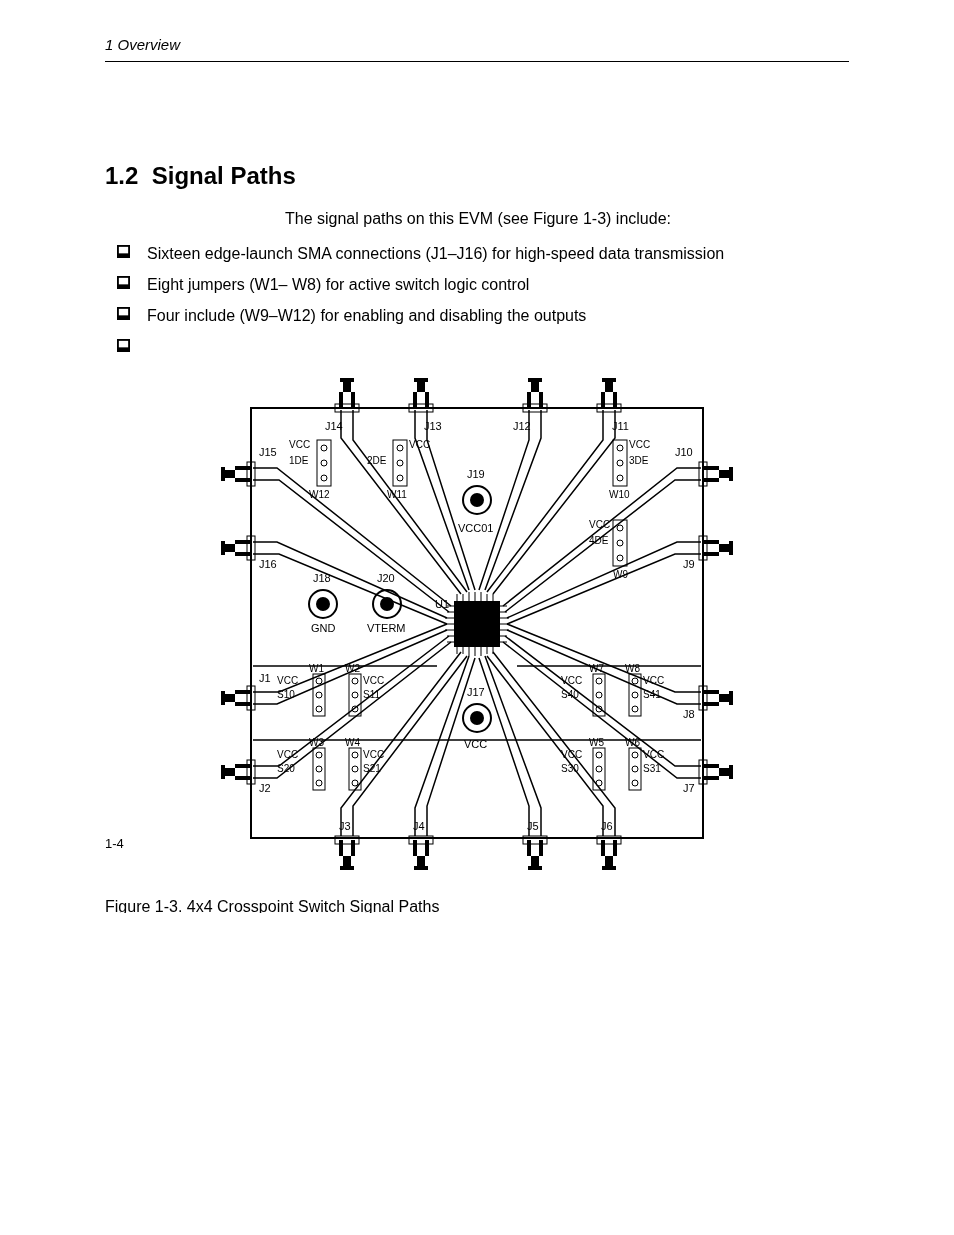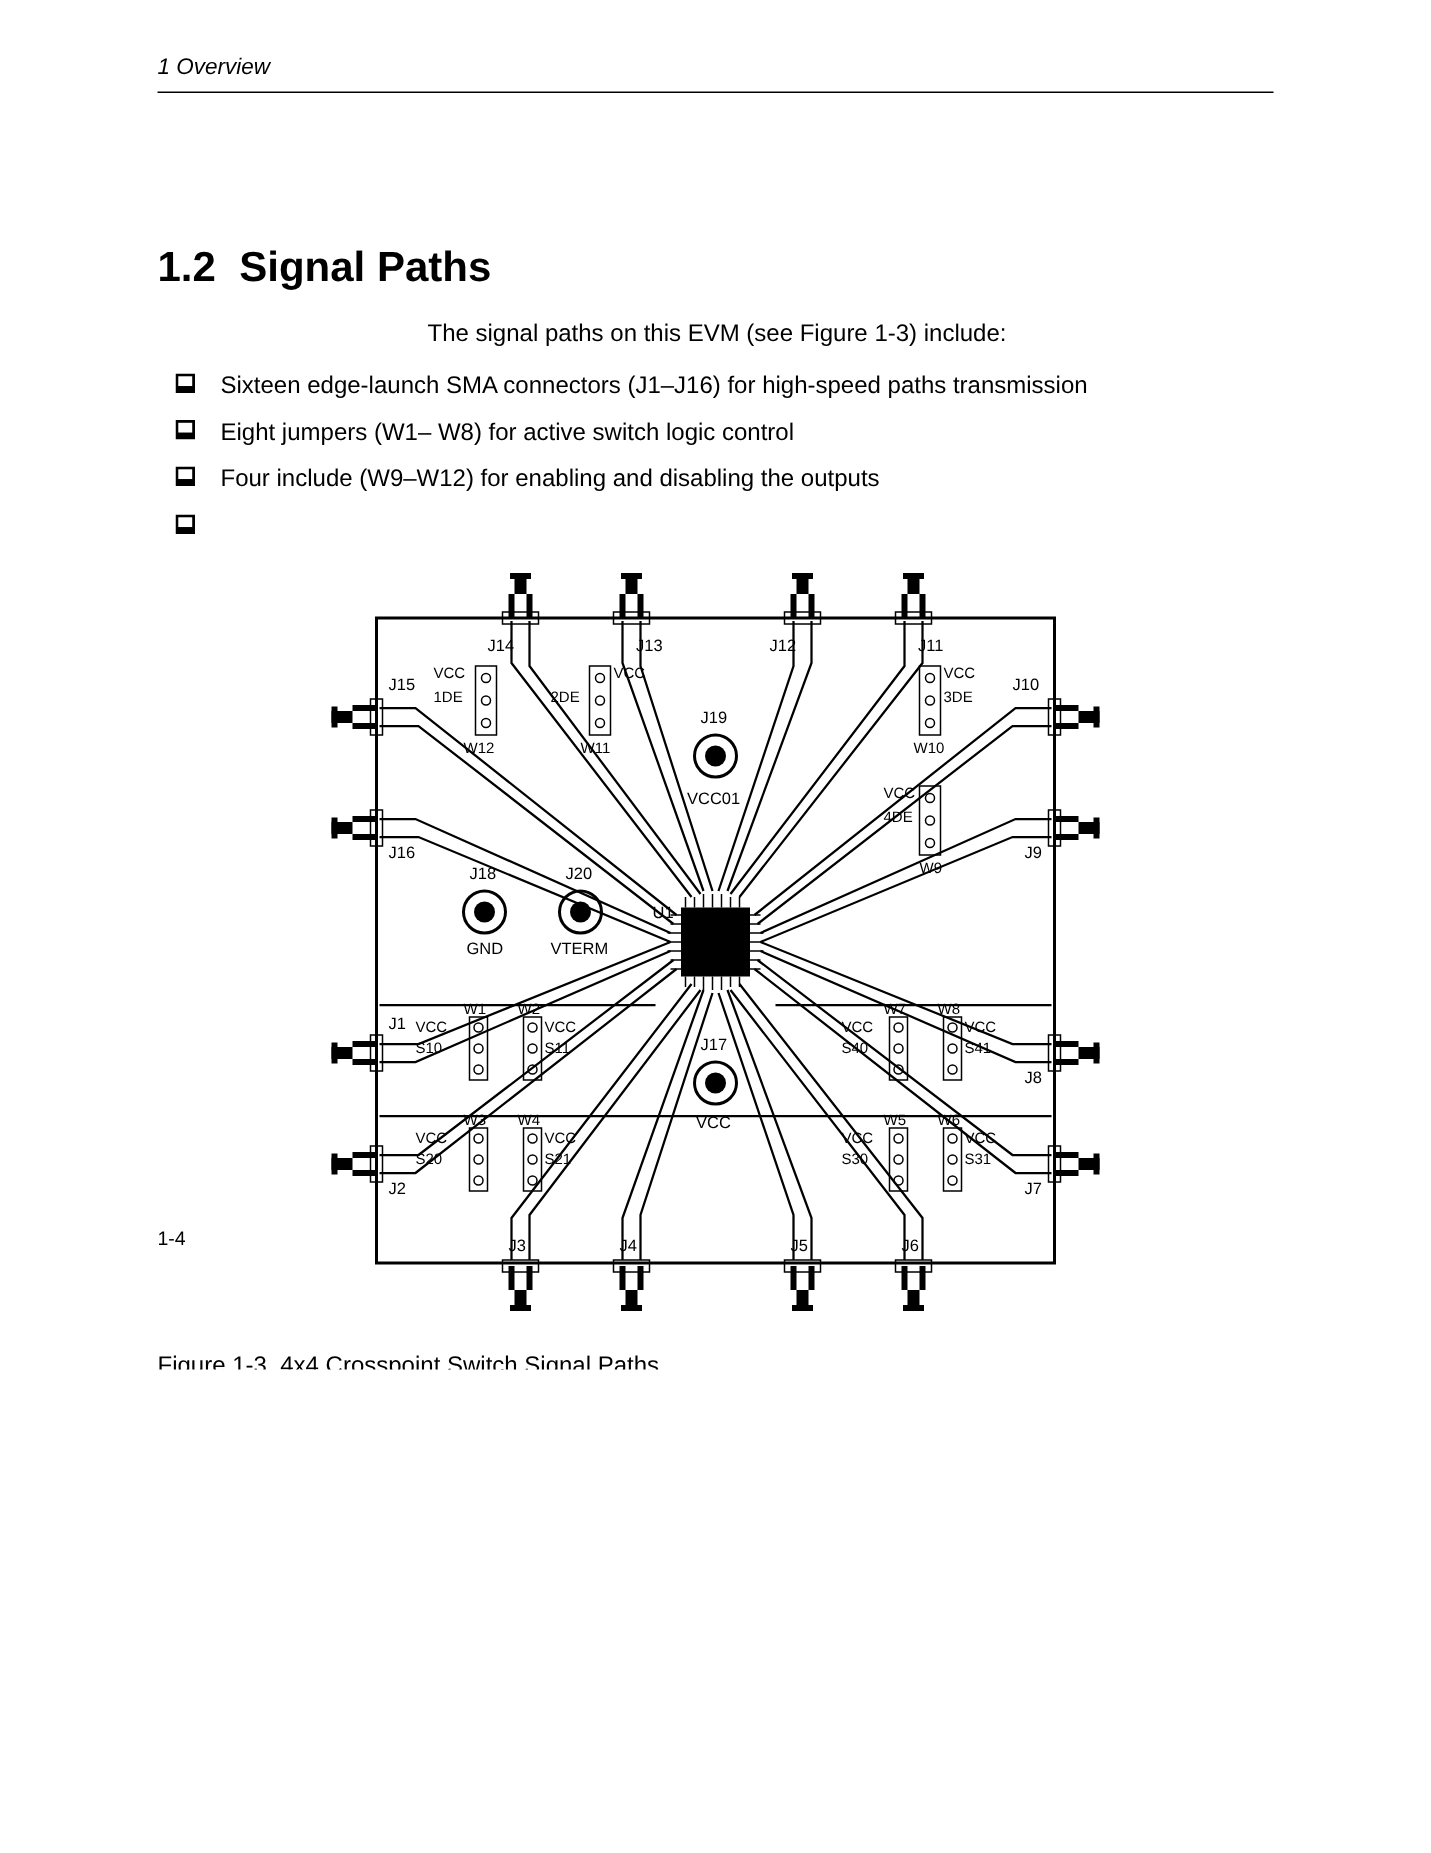--- a/index.html
+++ b/index.html
@@ -19,21 +19,21 @@
   }
   .running-head {
     font-style: italic;
     font-size: 15px;
     padding-bottom: 8px;
     border-bottom: 1.5px solid #000;
     margin-bottom: 100px;
   }
   .section-heading {
     font-weight: bold;
-    font-size: 28px;
+    font-size: 24px;
     margin-bottom: 20px;
   }
   .intro {
     font-size: 16px;
     margin: 0 0 14px 180px;
   }
   ul.bullets {
     list-style: none;
     padding: 0;
     margin: 0 0 20px 12px;
@@ -59,21 +59,21 @@
     display: block;
     margin: 0 auto;
   }
   .figure-caption {
     font-size: 16px;
     margin-top: 20px;
   }
   .page-num {
     position: absolute;
     left: 105px;
-    bottom: 80px;
+    bottom: 62px;
     font-size: 13px;
   }
 </style>
 </head>
 <body>
 
 <div class="page">
 
   <div class="running-head">1  Overview</div>
 
@@ -82,21 +82,21 @@
   </div>
 
   <p class="intro">The signal paths on this EVM (see Figure 1-3) include:</p>
 
   <ul class="bullets">
     <li>
       <svg class="bullet-icon" viewBox="0 0 14 14">
           <rect x="1" y="1" width="12" height="12" fill="none" stroke="#000" stroke-width="2"></rect>
           <rect x="1" y="9" width="12" height="4" fill="#000"></rect>
         </svg>
-      <span>Sixteen edge-launch SMA connectors (J1–J16) for high-speed paths transmission</span>
+      <span>Sixteen edge-launch SMA connections (J1–J16) for high-speed data transmission</span>
     </li>
     <li>
       <svg class="bullet-icon" viewBox="0 0 14 14">
           <rect x="1" y="1" width="12" height="12" fill="none" stroke="#000" stroke-width="2"></rect>
           <rect x="1" y="9" width="12" height="4" fill="#000"></rect>
         </svg>
       <span>Eight jumpers (W1– W8) for active switch logic control</span>
     </li>
     <li>
       <svg class="bullet-icon" viewBox="0 0 14 14">

